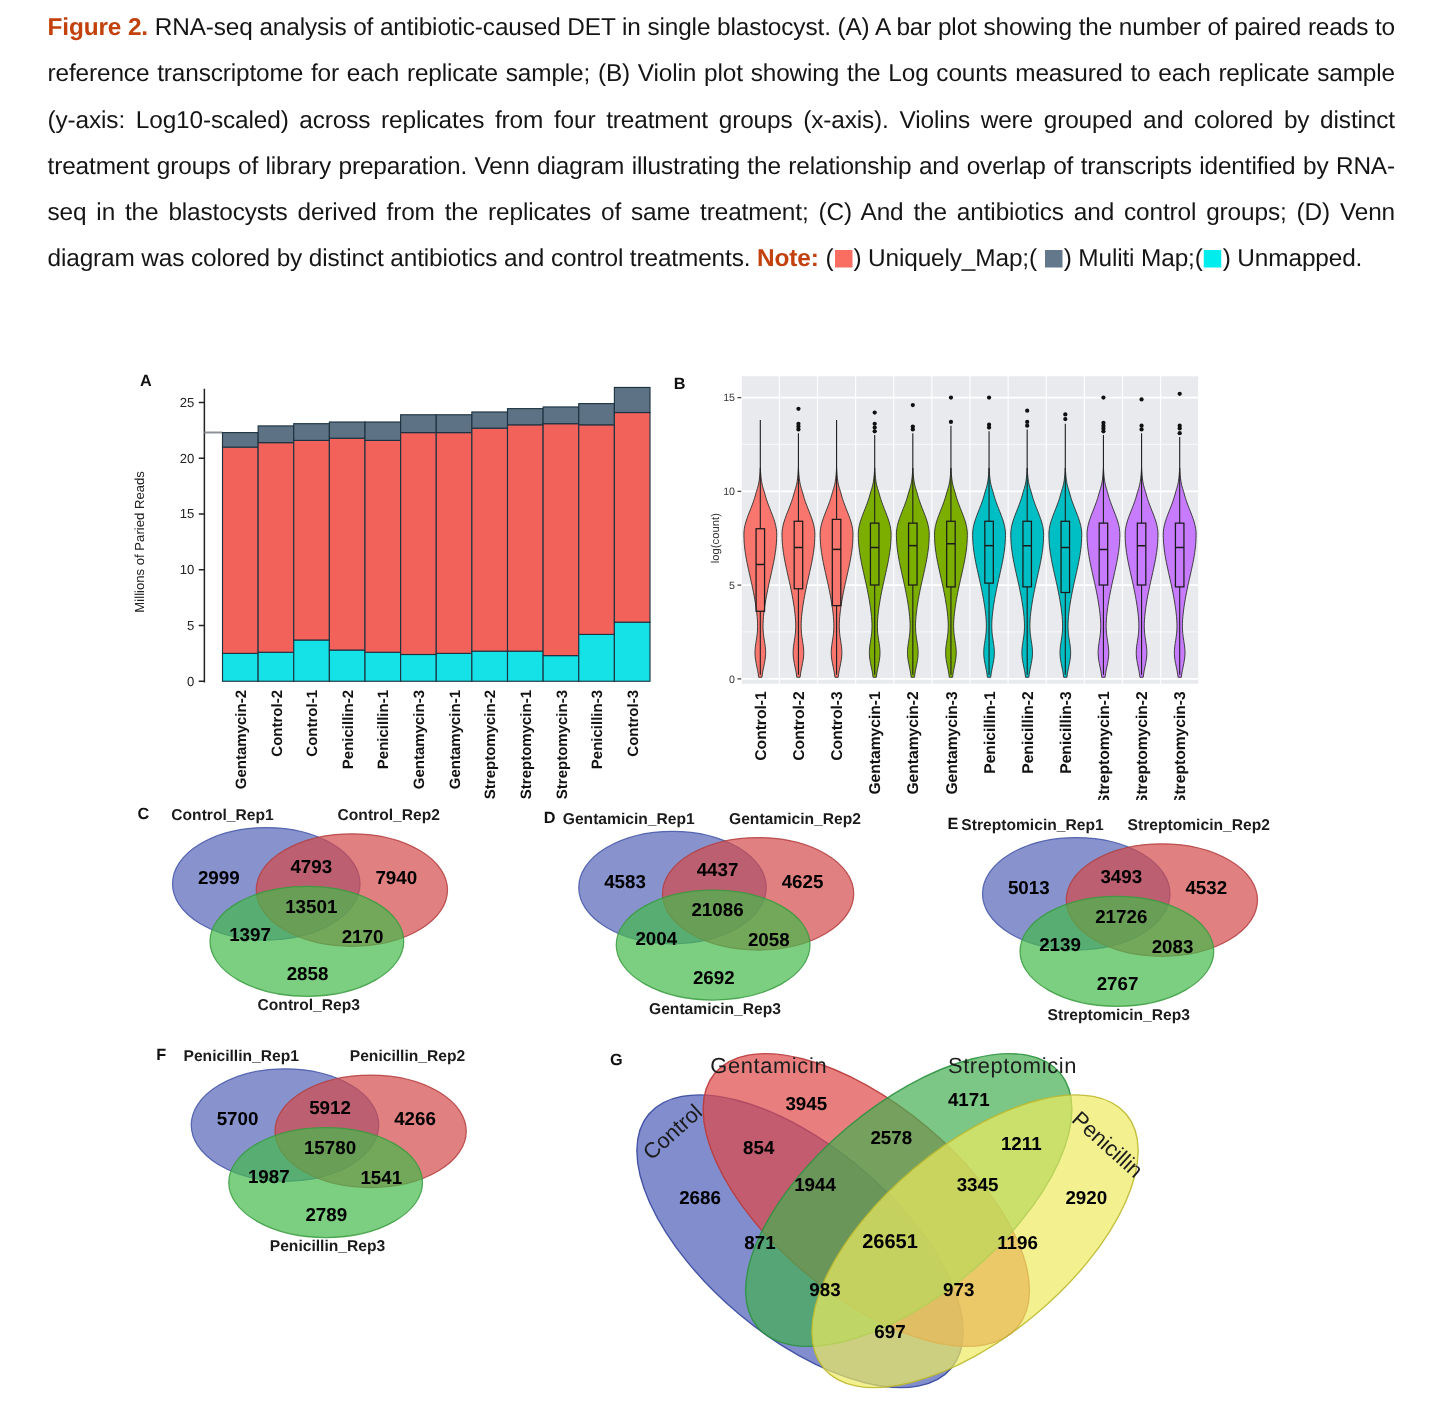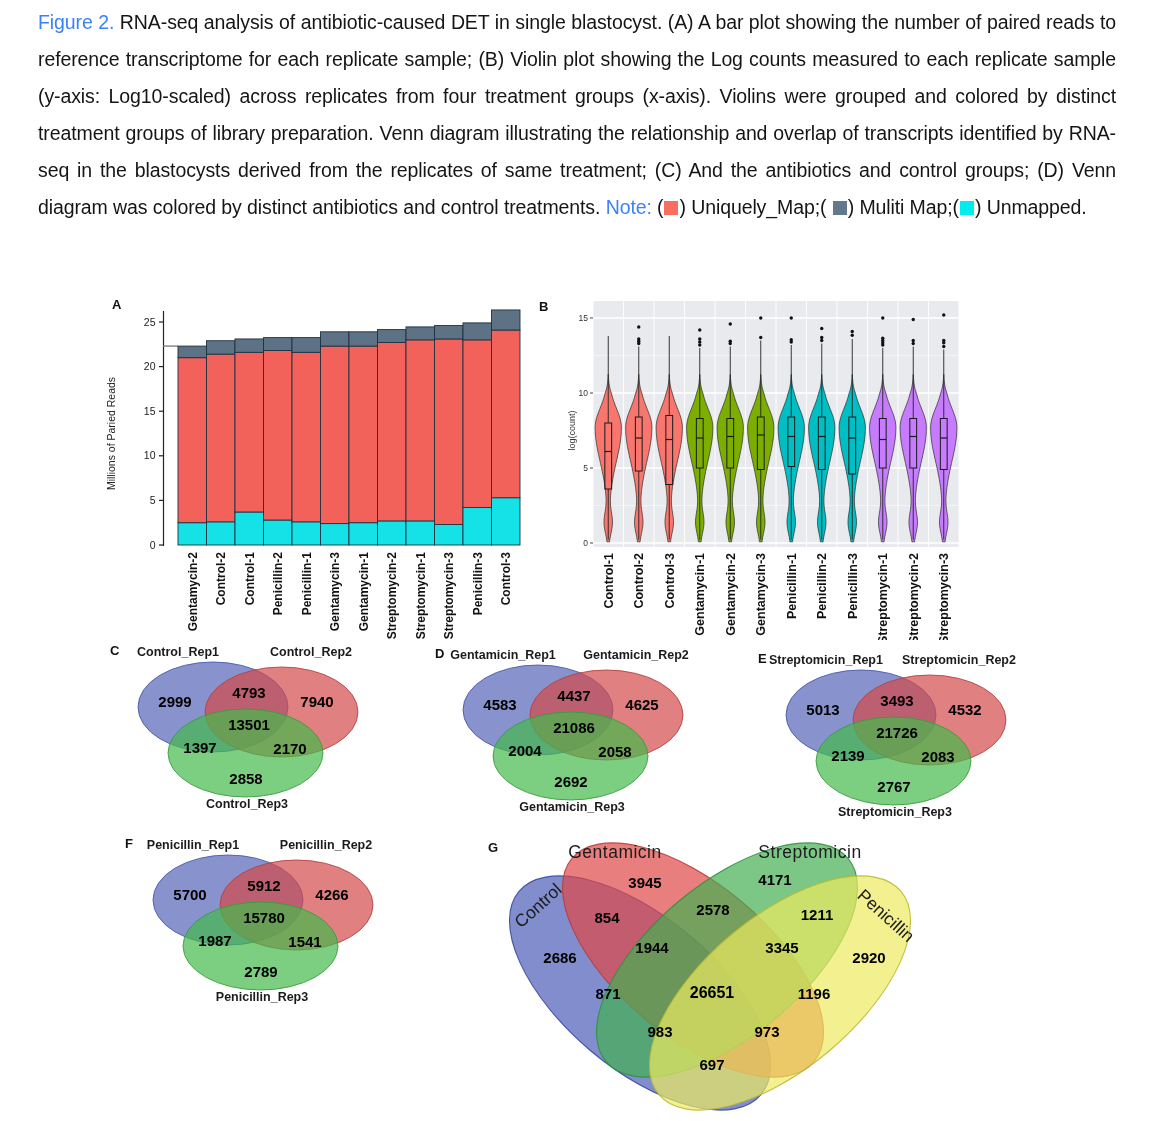--- a/index.html
+++ b/index.html
@@ -1,19 +1,19 @@
 <!DOCTYPE html>
 <html><head>
 <meta charset="utf-8">
 <style>
   html,body{margin:0;padding:0;background:#fff;}
   body{width:1154px;height:1121px;position:relative;font-family:"Liberation Sans",sans-serif;overflow:hidden;}
   .caption{position:absolute;left:38px;top:4px;width:1078px;font-size:19.5px;line-height:37px;
            color:#151515;text-align:justify;letter-spacing:-0.1px;}
-  .caption b{font-weight:normal;color:#3b82f6;}
+  .caption b{font-weight:bold;color:#c2410c;}
   .swatch{display:inline-block;width:14px;height:14px;margin:0 1px;vertical-align:-1px;}
   .panel{position:absolute;}
   svg text{font-family:"Liberation Sans",sans-serif;}
 </style>
 </head>
 <body>
 
 <div class="caption">
   <b>Figure 2.</b><span> RNA-seq analysis of antibiotic-caused DET in single blastocyst. (A) A bar plot showing the number of paired reads to reference transcriptome for each replicate sample; (B) Violin plot showing the Log counts measured to each replicate sample (y-axis: Log10-scaled) across replicates from four treatment groups (x-axis). Violins were grouped and colored by distinct treatment groups of library preparation. Venn diagram illustrating the relationship and overlap of transcripts identified by RNA-seq in the blastocysts derived from the replicates of same treatment; (C) And the antibiotics and control groups; (D) Venn diagram was colored by distinct antibiotics and control treatments. </span><b>Note:</b><span id="note-legend"> (<span class="swatch" style="background: rgb(250, 110, 98);"></span>) Uniquely_Map;( <span class="swatch" style="background: rgb(100, 120, 140);"></span>) Muliti Map;(<span class="swatch" style="background: rgb(0, 237, 237);"></span>) Unmapped.</span>
 </div>

